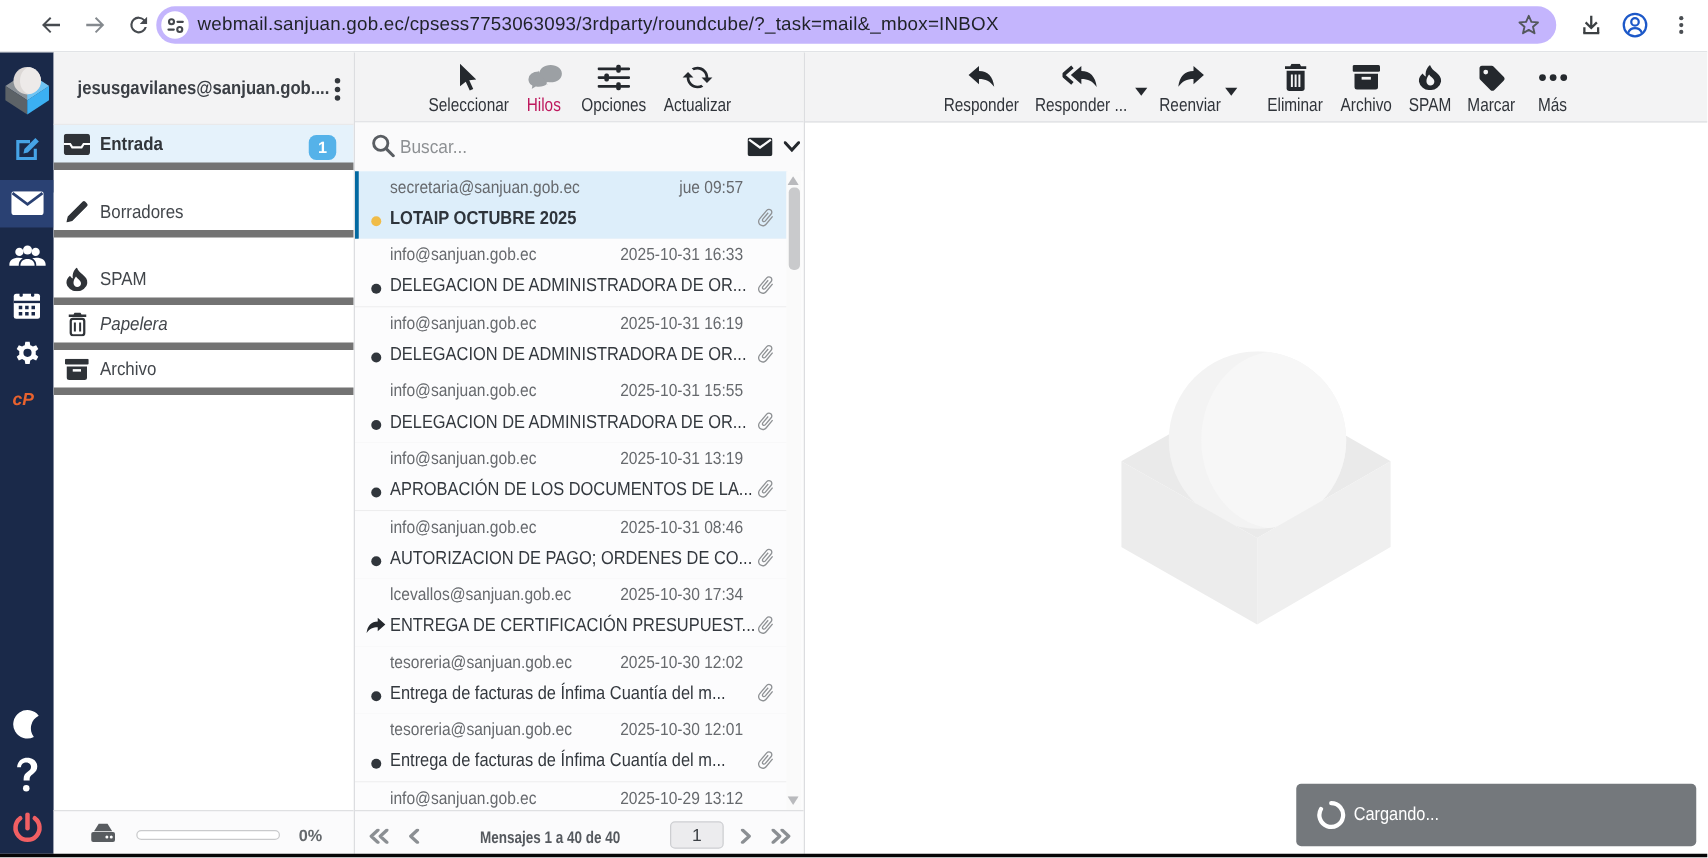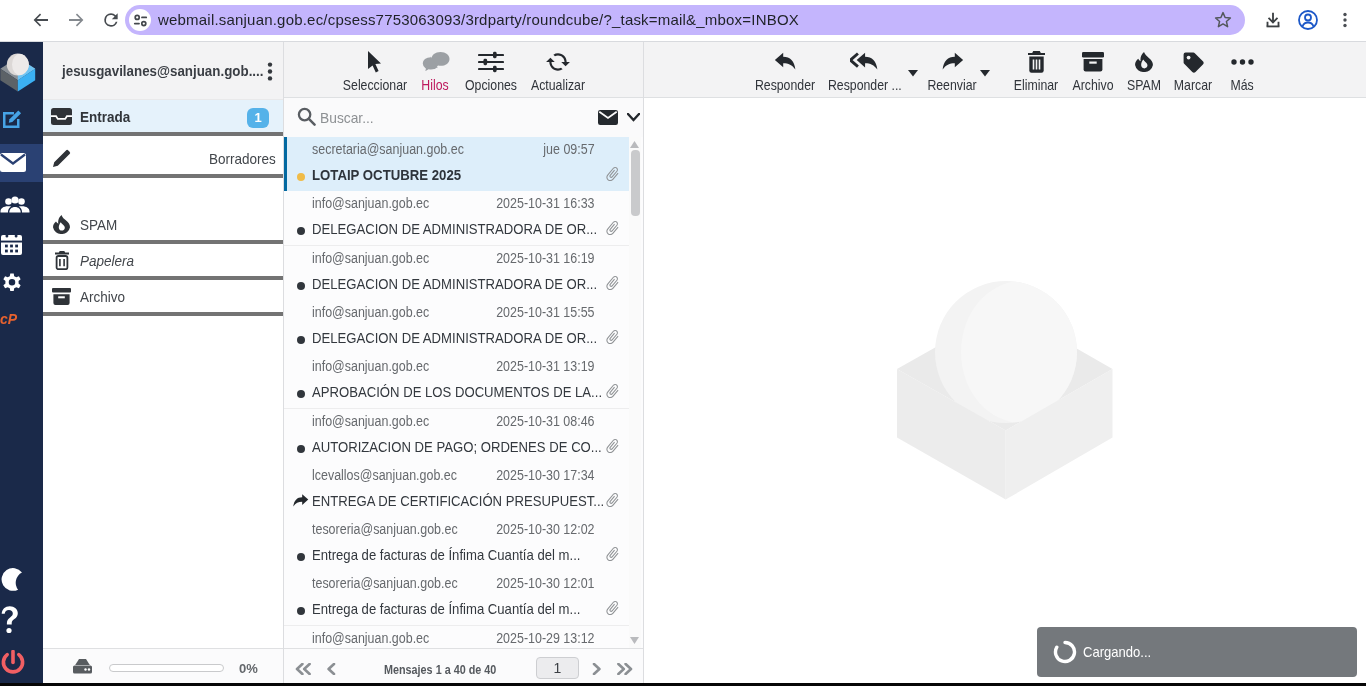--- a/index.html
+++ b/index.html
@@ -16,28 +16,28 @@
 #star{position:absolute;right:10px;top:3px;}
 
 
 #sidebar{position:absolute;left:0;top:42px;width:43px;height:641px;background:#1a2949;}
 #folders{position:absolute;left:43px;top:42px;width:240px;height:641px;background:#fff;}
 #list{position:absolute;left:283px;top:42px;width:360px;height:641px;background:#fcfcfd;border-left:1px solid #dcdde0;}
 #content{position:absolute;left:643px;top:42px;width:723px;height:641px;background:#fff;border-left:1px solid #dcdde0;}
 #blackbar{position:absolute;left:0;top:683px;width:1366px;height:3px;background:#060606;}
 
 
-.sbicon{position:absolute;left:0;width:43px;display:flex;align-items:center;justify-content:flex-start;}
+.sbicon{position:absolute;left:0;width:43px;display:flex;align-items:center;justify-content:center;}
 #sbmailsel{position:absolute;left:0;top:102px;width:43px;height:38px;background:#2a4173;}
 
 
 #fhead{position:absolute;left:0;top:0;width:240px;height:58px;background:#f3f3f4;border-bottom:1px solid #e9e9ea;}
 #femail{position:absolute;left:19px;top:0;height:58px;line-height:58px;font-size:15px;font-weight:bold;color:#3a3e44;white-space:nowrap;transform:scaleX(.89);transform-origin:0 50%;}
 #fdots{position:absolute;right:10px;top:20px;}
-.frow{position:absolute;left:0;width:240px;height:36px;border-bottom:4px solid #737373;background:#fff;display:flex;align-items:center;}
+.frow{position:absolute;left:0;width:240px;height:36px;border-bottom:6px solid #737373;background:#fff;display:flex;align-items:center;}
 .frow.sel{background:#e5f2fb;}
 .frow .fic{width:21px;margin-left:8px;display:flex;justify-content:center;}
 .frow .fname{margin-left:8px;font-size:15px;color:#42464b;transform:scaleX(.9);transform-origin:0 50%;}
 .frow.sel .fname{font-weight:bold;color:#31353a;}
 #fbadge{position:absolute;right:14px;top:8px;width:22px;height:20px;background:#55b2e9;color:#fff;border-radius:6px;font-size:13px;font-weight:bold;text-align:center;line-height:20px;}
 #ffoot{position:absolute;left:0;top:606px;width:240px;height:35px;border-top:1px solid #dfe0e2;background:#fbfbfc;}
 #fprog{position:absolute;left:66px;top:15px;width:115px;height:8px;border:1px solid #c9cacc;border-radius:4px;background:#fff;}
 #fpct{position:absolute;left:196px;top:12px;font-size:13px;font-weight:bold;color:#64686c;}
 
 
@@ -233,21 +233,21 @@
   <div class="frow sel" style="top:58px;">
     <div class="fic">
           <svg width="21" height="17" viewBox="0 0 21 17">
             <rect x="0" y="0" width="21" height="17" rx="2.5" fill="#2f3338"></rect>
             <path d="M-0.5 8.2h5.6l1.7 2.7h7.4l1.7-2.7h5.6" stroke="#fff" stroke-width="1.7" fill="none"></path>
           </svg>
         </div>
     <div class="fname">Entrada</div>
     <div id="fbadge">1</div>
   </div>
-  <div class="frow" style="top:100px;justify-content:space-between;">
+  <div class="frow" style="top:112px;">
     <div class="fic">
           <svg width="18" height="18" viewBox="0 0 18 18">
             <path d="M0 18l1.2-4.8L13 1.4a1.6 1.6 0 0 1 2.3 0l1.3 1.3a1.6 1.6 0 0 1 0 2.3L4.8 16.8z" fill="#2f3338"></path>
           </svg>
         </div>
     <div class="fname">Borradores</div>
   </div>
   <div class="frow" style="top:166px;">
     <div class="fic">
           <svg width="17" height="19" viewBox="0 0 17 19">

